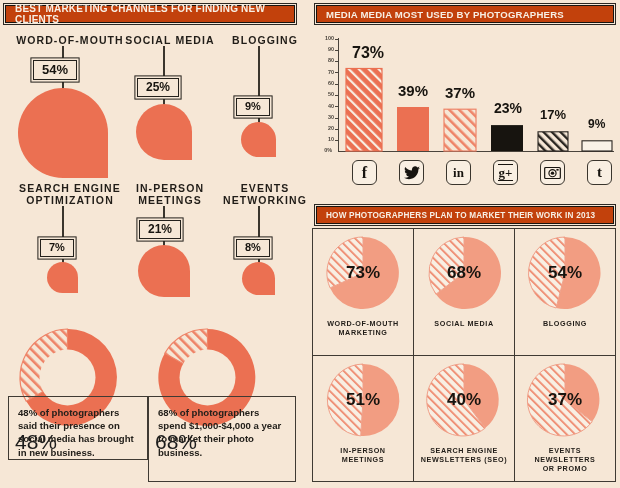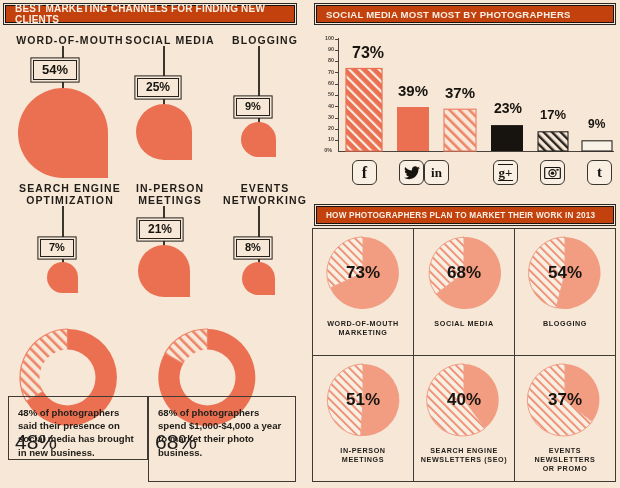--- a/index.html
+++ b/index.html
@@ -195,21 +195,21 @@
     <path d="M52.5 52.5 L9.8 28.3 A48.5 48.5 0 0 1 52.5 4 Z" fill="url(#hLight)" stroke="#EE8468" stroke-width="1.2"></path>
     <circle cx="52.5" cy="52.5" r="28" fill="#F6E7D6"></circle>
   </svg>
   <div class="val" style="font-size:21px;">68%</div>
 </div>
 <div class="capbox" style="left:148px;top:396px;width:148px;height:86px;">
   <p>68% of photographers spend $1,000-$4,000 a year to market their photo business.</p>
 </div>
 
 <div class="hdr panel" style="left:316px;top:5px;width:298px;height:18px;font-size:9.6px;">
-  <span>SOCIAL MEDIA MOST MOST BY PHOTOGRAPHERS</span>
+  <span>MEDIA MEDIA MOST USED BY PHOTOGRAPHERS</span>
 </div>
 
 <div class="panel" style="left:316px;top:32px;width:298px;height:120px;">
 
   <div style="position:absolute;left:22px;top:6px;width:1.2px;height:114px;background:#4a443c;"></div>
   <div style="position:absolute;left:22px;top:119px;width:276px;height:1.2px;background:#4a443c;"></div>
 
   <div class="axis-lbl" style="left:4px;top:3px;">100</div>
   <div class="tick" style="left:19px;top:6.5px;width:4px;"></div>
   <div class="axis-lbl" style="left:4px;top:14px;">90</div>
@@ -250,21 +250,21 @@
 </div>
 
 <div class="smicon" style="left:352px;top:160px;">
   <span style="font-family:'Liberation Serif',serif;font-weight:bold;font-size:16px;color:#17140f;line-height:1;">f</span>
 </div>
 <div class="smicon" style="left:399px;top:160px;">
   <svg width="16" height="14" viewBox="0 0 24 20">
     <path d="M24 2.4a9.6 9.6 0 0 1-2.8.8A4.9 4.9 0 0 0 23.3.4a9.7 9.7 0 0 1-3.1 1.2A4.85 4.85 0 0 0 11.8 5a5 5 0 0 0 .13 1.1A13.8 13.8 0 0 1 1.9.9a4.9 4.9 0 0 0 1.5 6.5 4.8 4.8 0 0 1-2.2-.6v.06a4.86 4.86 0 0 0 3.9 4.76 4.9 4.9 0 0 1-2.19.08 4.86 4.86 0 0 0 4.54 3.37A9.75 9.75 0 0 1 0 17.1a13.75 13.75 0 0 0 7.55 2.2c9.05 0 14-7.5 14-14v-.64A9.9 9.9 0 0 0 24 2.4z" fill="#17140f"></path>
   </svg>
 </div>
-<div class="smicon" style="left:424px;top:160px;">
+<div class="smicon" style="left:446px;top:160px;">
   <span style="font-family:'Liberation Serif',serif;font-weight:bold;font-size:13px;color:#17140f;line-height:1;">in</span>
 </div>
 <div class="smicon" style="left:493px;top:160px;">
   <span style="font-family:'Liberation Serif',serif;font-weight:bold;font-size:13px;color:#17140f;line-height:1;border-top:1.2px solid #17140f;border-bottom:1.2px solid #17140f;padding:1px 1px;">g+</span>
 </div>
 <div class="smicon" style="left:540px;top:160px;">
   <svg width="17" height="14" viewBox="0 0 20 16">
     <rect x="0.8" y="1.5" width="18.4" height="13" rx="1.2" fill="none" stroke="#17140f" stroke-width="1.4"></rect>
     <circle cx="10" cy="8.2" r="4.2" fill="none" stroke="#17140f" stroke-width="1.4"></circle>
     <circle cx="10" cy="8.2" r="2" fill="#17140f"></circle>

